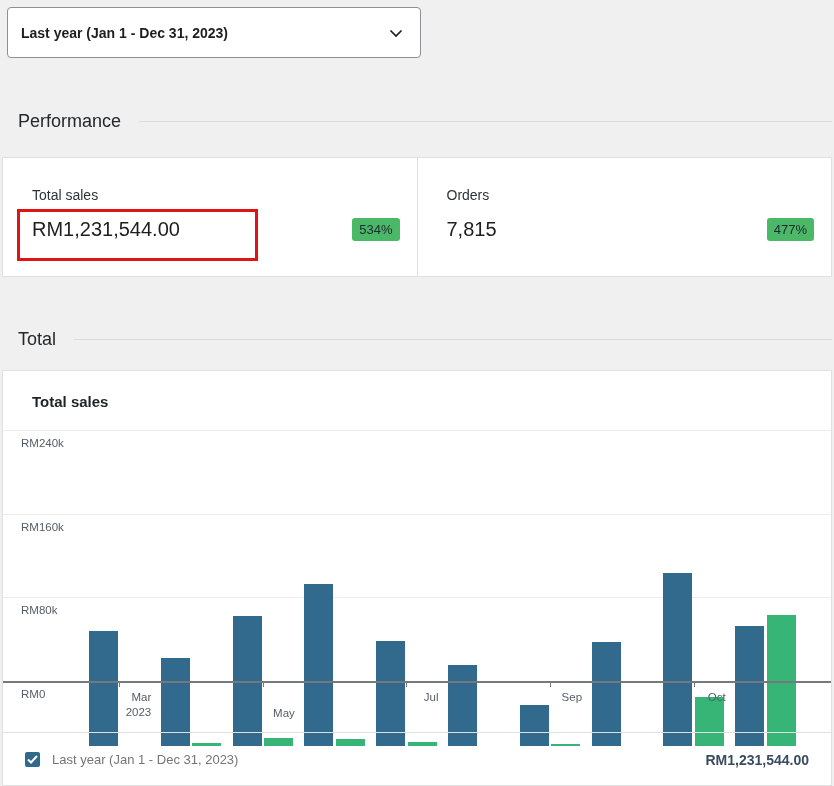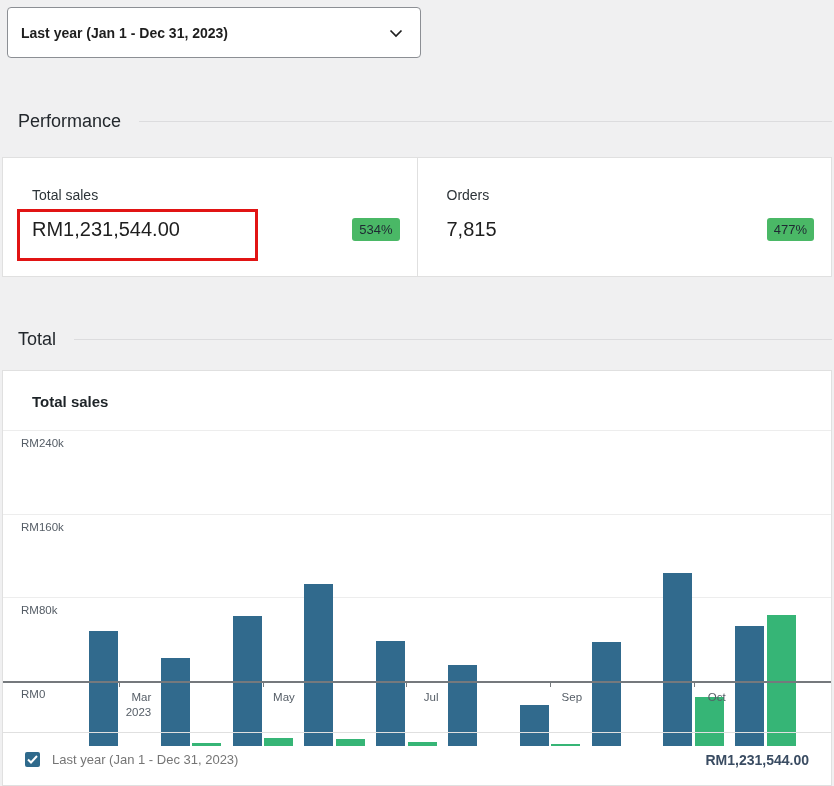--- a/index.html
+++ b/index.html
@@ -131,21 +131,21 @@
       <div class="bar" style="left: 548.3px; height: 2px; background: rgb(54, 181, 118);"></div>
       <div class="bar" style="left: 588.6px; height: 104px; background: rgb(49, 106, 141);"></div>
       <div class="bar" style="left: 660.4px; height: 173px; background: rgb(49, 106, 141);"></div>
       <div class="bar" style="left: 691.9px; height: 49px; background: rgb(54, 181, 118);"></div>
       <div class="bar" style="left: 732.2px; height: 120px; background: rgb(49, 106, 141);"></div>
       <div class="bar" style="left: 763.7px; height: 131px; background: rgb(54, 181, 118);"></div>
       <div class="axis-line"></div>
       <div class="x-tick" style="left: 116.25px;"></div>
       <div class="x-label" style="left: 84.25px;">Mar<div>2023</div></div>
       <div class="x-tick" style="left: 259.85px;"></div>
-      <div class="x-label" style="left: 227.85px;">May</div>
+      <div class="x-label" style="left: 227.85px; margin-top: 16px;">May</div>
       <div class="x-tick" style="left: 403.45px;"></div>
       <div class="x-label" style="left: 371.45px;">Jul</div>
       <div class="x-tick" style="left: 547.05px;"></div>
       <div class="x-label" style="left: 515.05px;">Sep</div>
       <div class="x-tick" style="left: 690.65px;"></div>
       <div class="x-label" style="left: 658.65px;">Oct</div>
     </div>
   <div class="legend-sep"></div>
   <div class="legend-row">
     <span class="checkbox">

